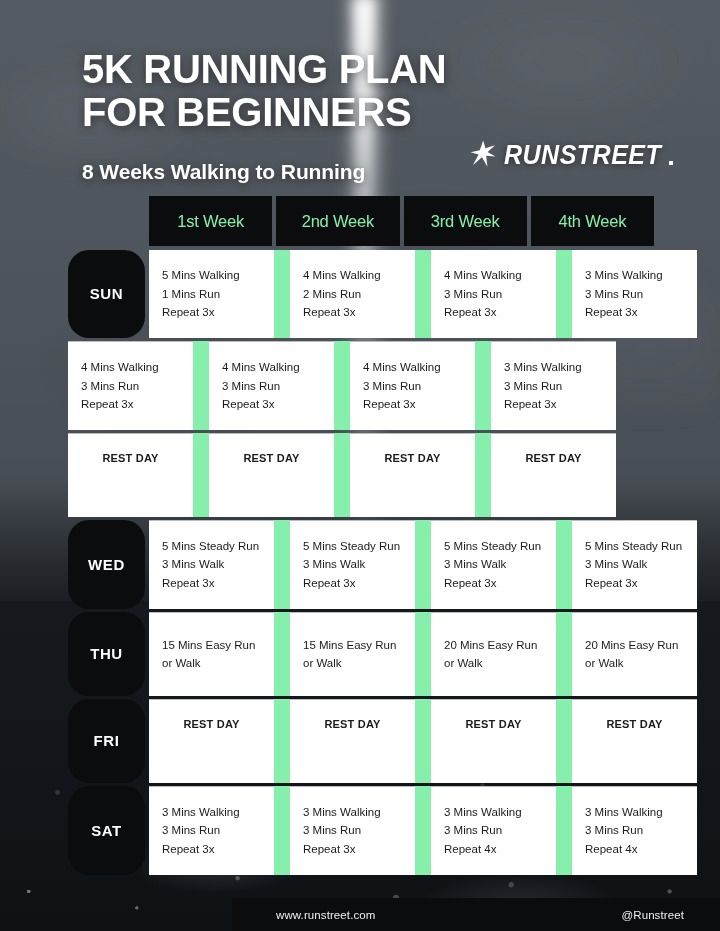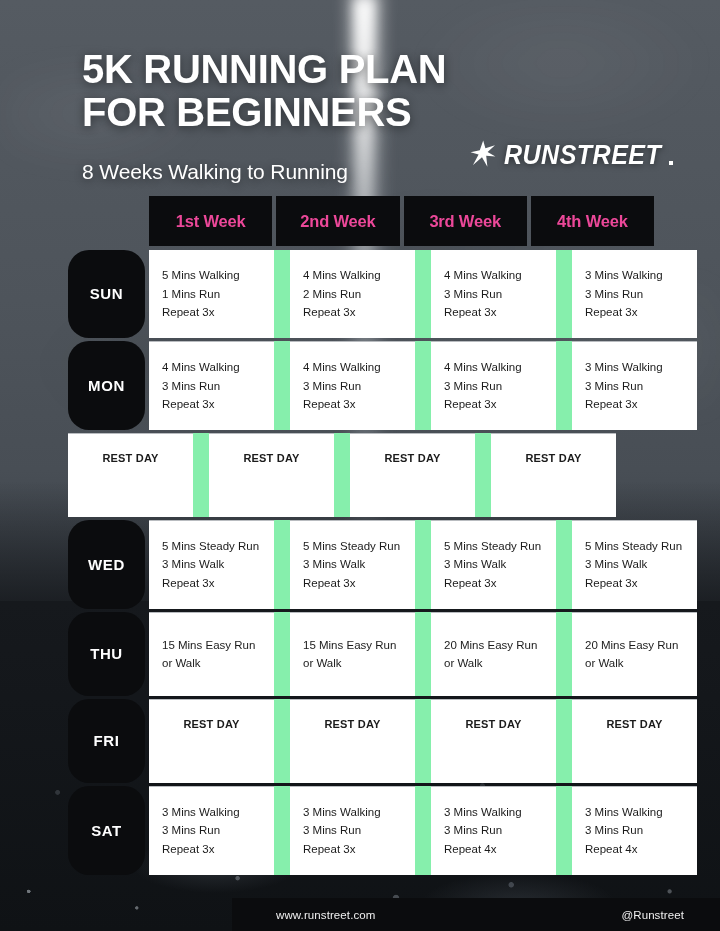--- a/index.html
+++ b/index.html
@@ -114,21 +114,21 @@
     font-weight: bold;
     line-height: 1.08;
     letter-spacing: -0.3px;
     text-shadow: 0 2px 10px rgba(0,0,0,0.45);
     white-space: pre-line;
   }
   .subtitle {
     margin-top: 26px;
     color: #ffffff;
     font-size: 21px;
-    font-weight: normal;
+    font-weight: bold;
     letter-spacing: -0.1px;
     text-shadow: 0 2px 8px rgba(0,0,0,0.45);
   }
 
   
   .logo {
     position: absolute;
     left: 470px; top: 140px;
     z-index: 6;
     display: flex;
@@ -163,23 +163,23 @@
   .plan-head {
     display: flex;
     gap: 4px;
     margin-left: 81px;
     margin-bottom: 4px;
   }
   .plan-head .hcell {
     width: 125px;
     height: 50px;
     background: #0b0c0e;
-    color: #ec4899;
+    color: #86efac;
     font-size: 16.5px;
-    font-weight: bold;
+    font-weight: normal;
     display: flex;
     align-items: center;
     justify-content: center;
     letter-spacing: -0.2px;
   }
 
   .plan-row {
     display: flex;
     gap: 4px;
     margin-bottom: 3px;
@@ -298,21 +298,20 @@
               <span class="ln">Repeat 3x</span>
             </div>
             <div class="cell">
               <span class="ln">3 Mins Walking</span>
               <span class="ln">3 Mins Run</span>
               <span class="ln">Repeat 3x</span>
             </div>
           </div>
         </div>
         <div class="plan-row">
-          <div class="daycell">MON</div>
           <div class="wkwrap">
             <div class="cell">
               <span class="ln">4 Mins Walking</span>
               <span class="ln">3 Mins Run</span>
               <span class="ln">Repeat 3x</span>
             </div>
             <div class="cell">
               <span class="ln">4 Mins Walking</span>
               <span class="ln">3 Mins Run</span>
               <span class="ln">Repeat 3x</span>

